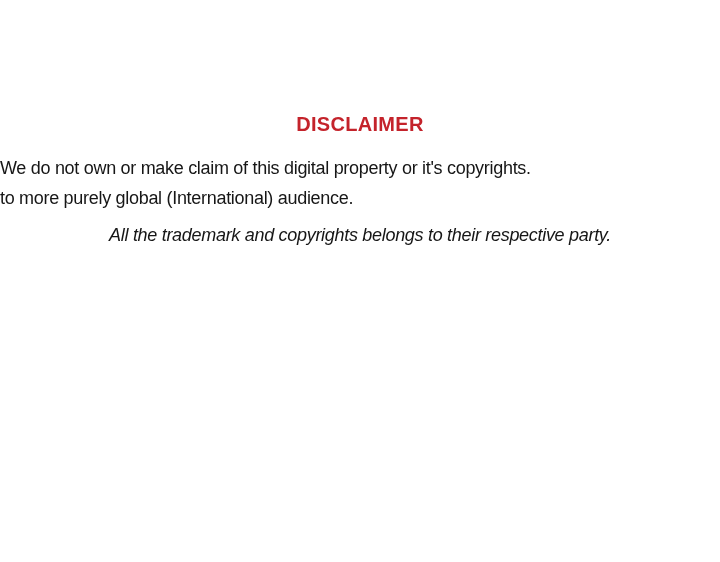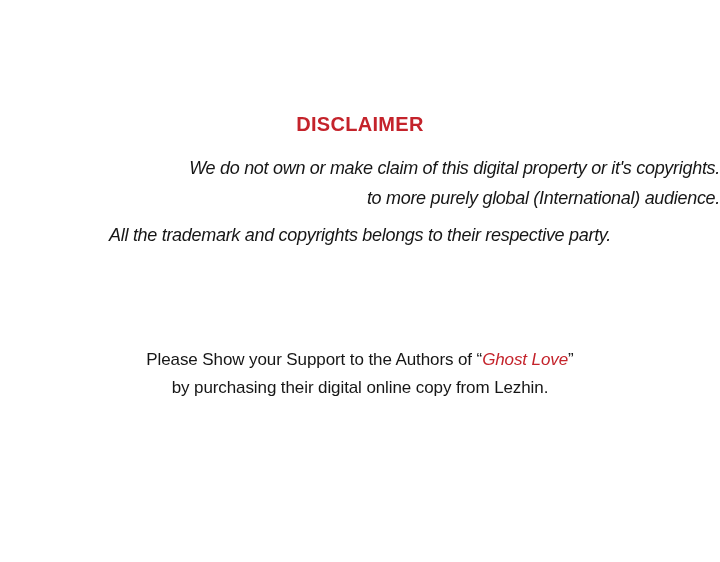--- a/index.html
+++ b/index.html
@@ -17,22 +17,21 @@
     padding-top: 113px;
     line-height: 22px;
     text-align: center;
     font-size: 20px;
     font-weight: 700;
     letter-spacing: 0.3px;
     color: #c4232b;
   }
   .claims {
     margin: 18px 0 4px 0;
-    text-align: right;
-    font-style: italic;
+    text-align: left;
     font-size: 18px;
     line-height: 30px;
     letter-spacing: -0.3px;
   }
   .claims .line { display: block; }
   .trademark {
     margin: 7px 0 0 0;
     text-align: center;
     font-style: italic;
     font-size: 18px;
@@ -60,18 +59,14 @@
 
   <h1 class="title">DISCLAIMER</h1>
 
   <p class="claims">
     <span class="line">We do not own or make claim of this digital property or it's copyrights.</span>
     <span class="line">to more purely global (International) audience.</span>
   </p>
 
   <p class="trademark">All the trademark and copyrights belongs to their respective party.</p>
 
-  <p class="support">
-    <span class="sline"><span>Please Show your Support to the Authors of “</span><span class="work-title">Ghost Love</span><span>”</span></span>
-    <span class="sline">by purchasing their digital online copy from Lezhin.</span>
-  </p>
 
 </div>
 
 </body></html>

